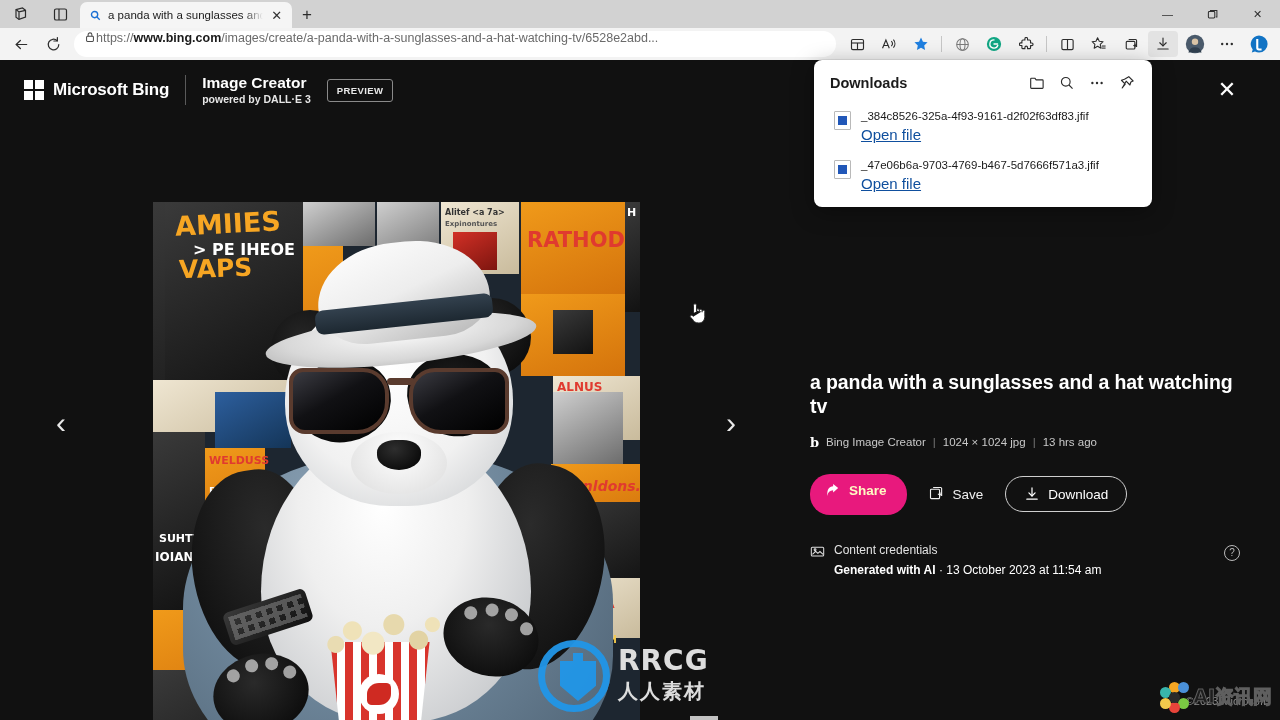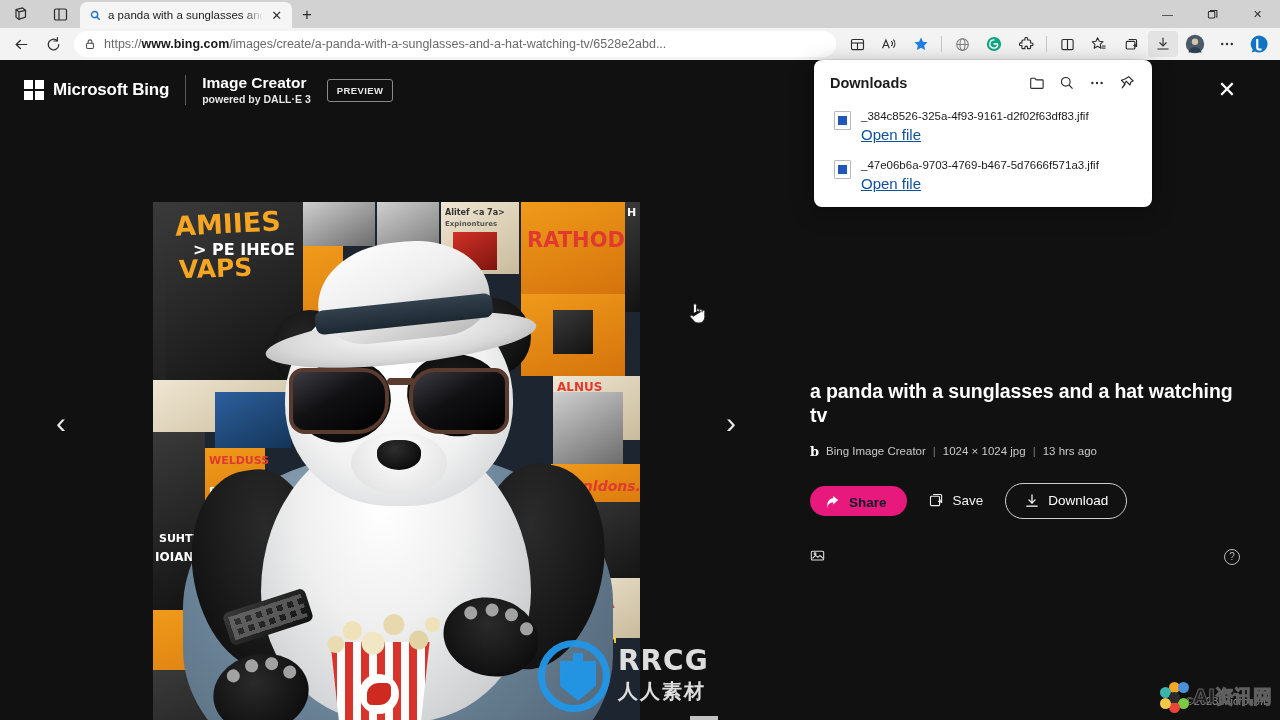--- a/index.html
+++ b/index.html
@@ -41,21 +41,21 @@
   .navbar {
     height: 32px; background: #f3f3f3;
     display: flex; align-items: center; gap: 2px; padding: 0 6px;
   }
   .navicon {
     width: 30px; height: 26px; display: flex; align-items: center; justify-content: center;
     color: #2d2d2d; border-radius: 4px; flex: none;
   }
   .omnibox {
     flex: 1 1 auto; height: 26px; background: #ffffff; border-radius: 13px;
-    display: flex; align-items: center; gap: 8px; padding: 0 10px;
+    display: flex; padding: 0 10px;
     font-size: 12.5px; color: #6a6a6a; overflow: hidden; margin: 0 4px;
   }
   .url-strong { color: #1a1a1a; font-weight: 700; }
   .omni-right { display: flex; align-items: center; gap: 2px; }
   .tbicon {
     width: 30px; height: 26px; display: flex; align-items: center; justify-content: center;
     color: #2d2d2d; border-radius: 4px; position: relative;
   }
   .tbicon.hl { background: #e3e3e3; }
   .divider-v { width: 1px; height: 16px; background: #c6c6c6; margin: 0 3px; }
@@ -216,28 +216,28 @@
   }
   .remote::after {
     content:""; position: absolute; inset: 5px;
     background: repeating-linear-gradient(90deg,#8e8e8e 0 5px,transparent 5px 11px),
                 repeating-linear-gradient(0deg,#8e8e8e 0 4px,transparent 4px 10px);
     opacity: .5;
   }
 
   
   .detail { position: absolute; left: 810px; top: 310px; width: 430px; }
-  .det-title { color: #fff; font-size: 19.5px; font-weight: 700; line-height: 1.25; letter-spacing: -0.1px; margin-top: 9px; }
+  .det-title { color: #fff; font-size: 19.5px; font-weight: 700; line-height: 1.25; letter-spacing: -0.1px; }
   .det-meta { display: flex; align-items: center; gap: 7px; margin-top: 16px; color: #c9c9c9; font-size: 11.5px; }
   .bing-b { color: #fff; font-weight: 700; font-size: 13px; font-family: "DejaVu Serif", serif; }
   .sep { color: #7a7a7a; }
   .actions { display: flex; align-items: center; gap: 8px; margin-top: 24px; }
   .btn-share {
-    background: #e8197d; color: #0f172a; border-radius: 20px;
-    display: flex; align-items: center; gap: 8px; padding: 9px 20px 6px 16px;
+    background: #e8197d; color: #fef9c3; border-radius: 20px;
+    display: flex; align-items: center; gap: 8px; padding: 9px 20px 17px 16px;
     font-size: 13.5px; font-weight: 600;
   }
   .btn-plain {
     color: #f0f0f0; display: flex; align-items: center; gap: 8px;
     padding: 9px 14px; font-size: 13.5px; font-weight: 500;
   }
   .btn-outline {
     color: #fff; border: 1px solid #cfcfcf; border-radius: 20px;
     display: flex; align-items: center; gap: 8px; padding: 9px 18px;
     font-size: 13.5px; font-weight: 500;
@@ -651,20 +651,26 @@
       </div>
 
       <div class="cred">
         <span style="display:flex;margin-top:1px">
           <svg width="15" height="15" viewBox="0 0 16 16" fill="none" stroke="#e0e0e0" stroke-width="1.1">
             <rect x="1.4" y="3.4" width="13.2" height="9.4" rx="1.2"></rect>
             <polyline points="2.6,11 6,7.8 8.4,10 10.6,8 14,11"></polyline>
             <circle cx="5.4" cy="6.2" r="1"></circle>
           </svg>
         </span>
+        <div>
+          <div class="cred-l1">Content credentials</div>
+          <div class="cred-l2">
+            <b>Generated with AI</b><span> · 13 October 2023 at 11:54 am</span>
+          </div>
+        </div>
         <div class="cred-help">?</div>
       </div>
     </div>
 
     <div class="copyright">©2023 Microsoft</div>
 
     <div class="wm-rrcg">
       <div class="wm-ring"></div>
       <div>
         <div class="wm-text-main">RRCG</div>

